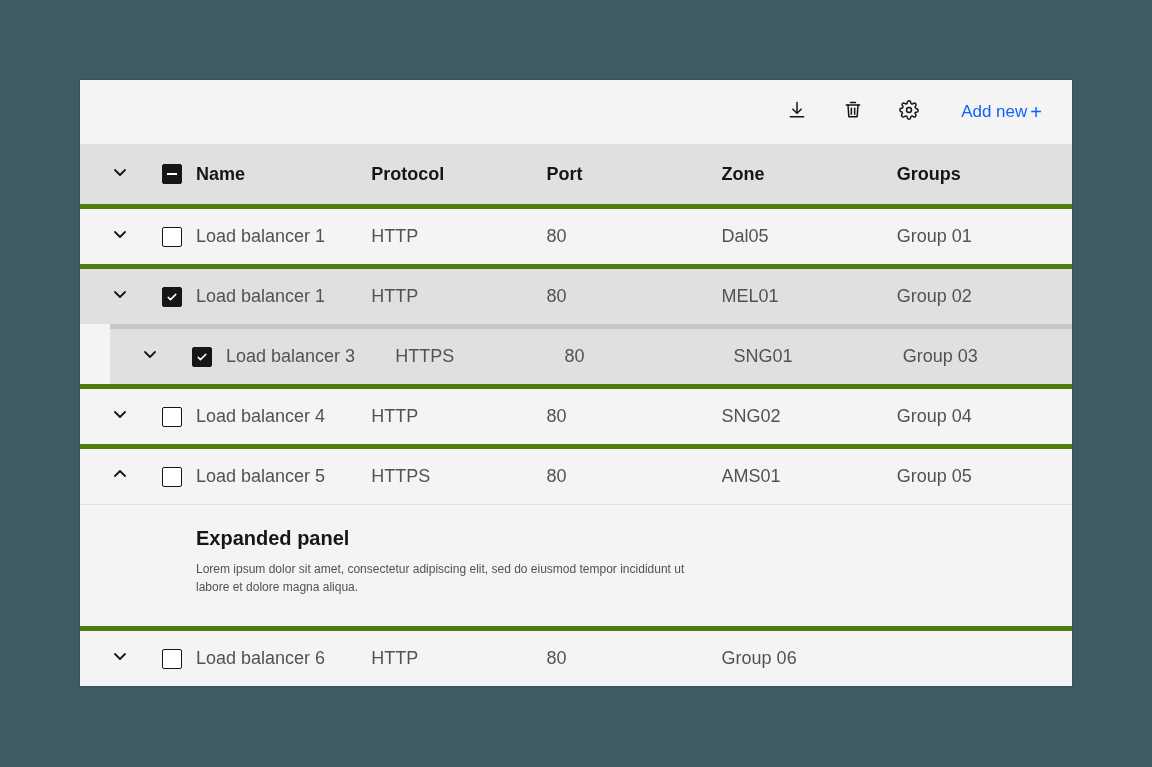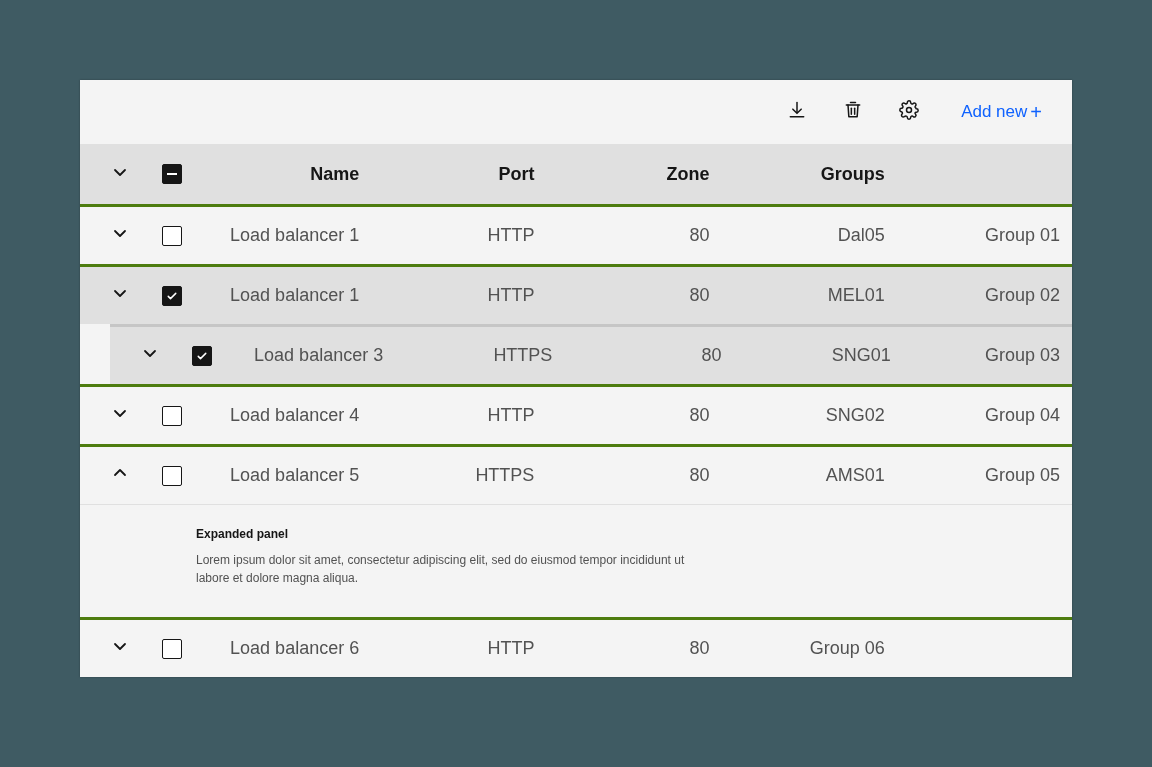--- a/index.html
+++ b/index.html
@@ -54,28 +54,28 @@
   }
   .thead {
     background: #e0e0e0;
     height: 60px;
     font-size: 18px;
     font-weight: 700;
     color: #161616;
   }
   .trow {
     height: 60px;
-    border-top: 3px solid #4d7c0f;
+    border-top: 5px solid #4d7c0f;
     font-size: 18px;
     color: #525252;
     background: #f4f4f4;
   }
   .trow.selected { background: #e0e0e0; }
   .trow.selected + .trow.selected { border-top-color: #c6c6c6; margin-left: 30px; }
-  .trow .cell, .thead .cell { padding-right: 12px; white-space: nowrap; overflow: hidden; text-overflow: ellipsis; text-align: right; }
+  .trow .cell, .thead .cell { padding-right: 12px; white-space: nowrap; overflow: hidden; text-overflow: ellipsis; }
   .exp-cell, .sel-cell {
     display: flex; align-items: center; justify-content: center;
   }
   .exp-cell svg { width: 16px; height: 16px; }
   .chev { transition: none; }
   .chev.up { transform: rotate(180deg); }
 
   .checkbox {
     width: 20px; height: 20px;
     border: 1.5px solid #161616;
@@ -91,21 +91,21 @@
   .checkbox.indeterminate .dash {
     width: 10px; height: 2.5px; background: #fff;
   }
   .checkbox svg { width: 12px; height: 12px; }
 
   .exp-panel {
     padding: 22px 0 30px 116px;
     border-top: 1px solid #e0e0e0;
   }
   .exp-panel .title {
-    font-weight: 700; font-size: 12px; color: #161616; margin-bottom: 10px;
+    font-weight: 700; font-size: 20px; color: #161616; margin-bottom: 10px;
   }
   .exp-panel .body {
     font-size: 12px; color: #525252; max-width: 520px; line-height: 1.5;
   }
 </style>
 </head>
 <body>
 
 <div class="panel">
 
@@ -151,20 +151,21 @@
             <path d="M3 6l5 5 5-5"></path>
           </svg>
       </span>
     </div>
     <div class="sel-cell">
       <span id="hdr-cb" class="checkbox indeterminate">
         <span class="dash"></span>
       </span>
     </div>
     <div class="cell">Name</div>
+    <div class="cell">Protocol</div>
     <div class="cell">Port</div>
     <div class="cell">Zone</div>
     <div class="cell">Groups</div>
   </div>
 
   <div id="tbody">
       <div class="trow">
         <div class="exp-cell">
           <span><svg class="chev" viewBox="0 0 16 16" fill="none" stroke="#161616" stroke-width="1.8" stroke-linecap="round" stroke-linejoin="round">
               <path d="M3 6l5 5 5-5"></path>

